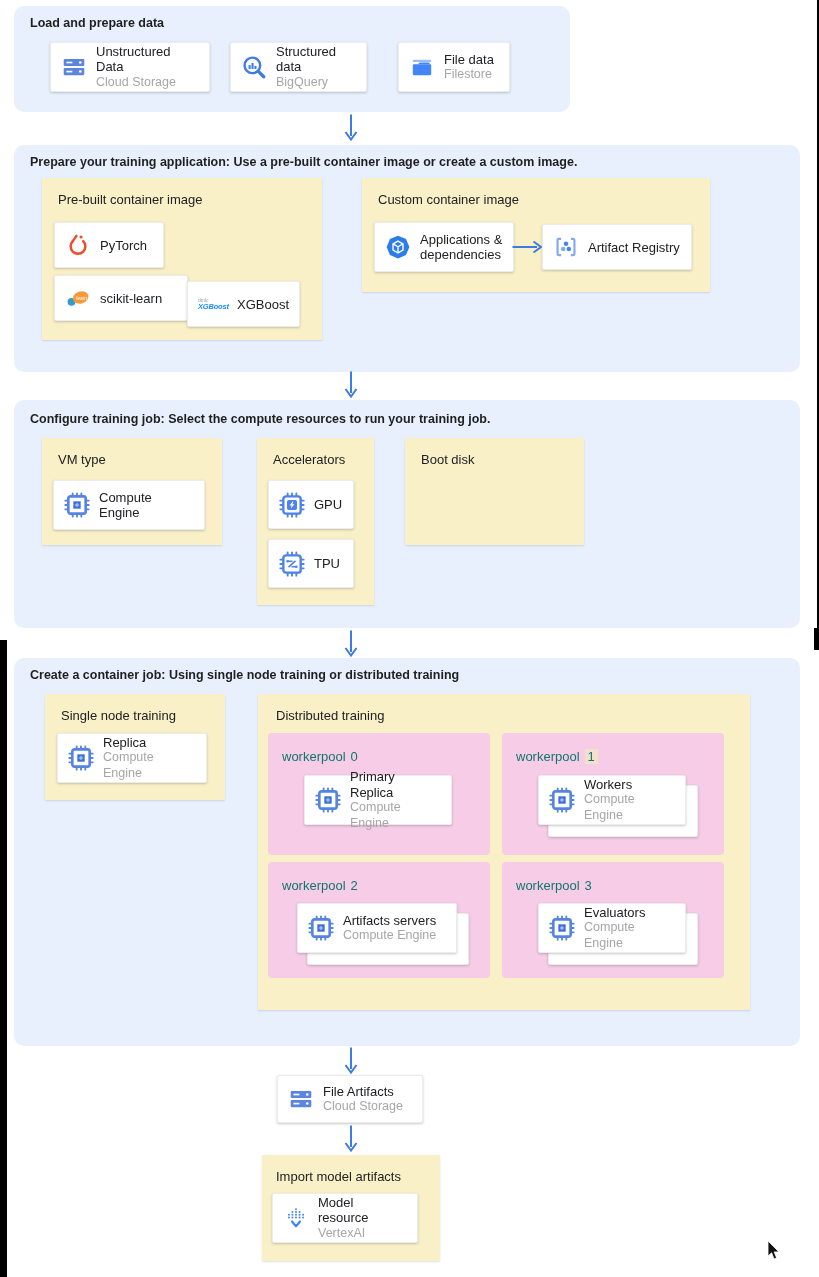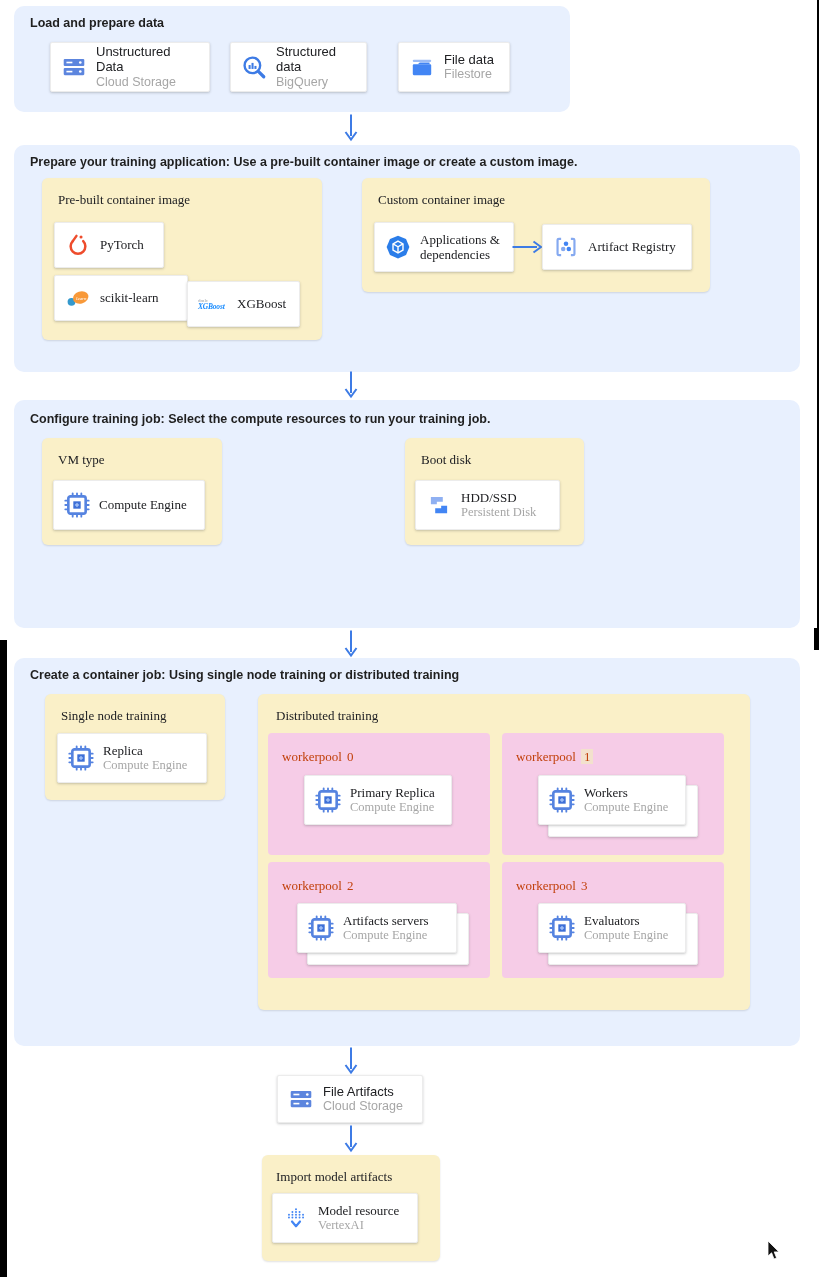--- a/index.html
+++ b/index.html
@@ -1,24 +1,24 @@
 <!DOCTYPE html>
 <html><head>
 <meta charset="utf-8">
 <style>
   html,body{margin:0;padding:0;background:#fff;}
   #page{position:relative;width:819px;height:1277px;background:#ffffff;overflow:hidden;
         font-family:"Liberation Sans",sans-serif;}
   .edge{position:absolute;background:#000;}
   .section{position:absolute;background:#e8f0fe;border-radius:10px;}
   .sec-title{position:absolute;font-size:12.5px;font-weight:700;color:#1f1f1f;white-space:nowrap;}
-  .ybox{position:absolute;background:#faf0c8;border-radius:6px;box-shadow:0 1px 2px rgba(0,0,0,.12);font-family:Liberation Serif, serif;}
+  .ybox{position:absolute;background:#faf0c8;border-radius:1px;box-shadow:0 1px 2px rgba(0,0,0,.12);}
   .ybox-title{position:absolute;left:16px;top:14px;font-size:13px;color:#202124;white-space:nowrap;}
   .pool{position:absolute;width:222px;background:#f6cce7;border-radius:4px;}
-  .pool-label{position:absolute;left:14px;top:16px;font-size:13px;color:#c2410c;white-space:nowrap;}
+  .pool-label{position:absolute;left:14px;top:16px;font-size:13px;color:#0f766e;white-space:nowrap;}
   .wp-num{margin-left:5px;}
   .wp-num.hl{background:#f3e1cd;padding:0 3px;}
   .card{position:absolute;background:#fff;border:1px solid #ececec;border-radius:2px;
         box-shadow:0 1px 2.5px rgba(60,64,67,.28);display:flex;align-items:center;
         padding:0 10px;gap:9px;box-sizing:border-box;}
   .stack-behind{position:absolute;height:50px;background:#fff;border:1px solid #ececec;
         border-radius:2px;box-shadow:0 1px 2.5px rgba(60,64,67,.28);}
   .ic{width:26px;height:26px;flex:0 0 auto;}
   .tx{display:flex;flex-direction:column;line-height:15.5px;}
   .lb{font-size:13px;color:#202124;}
@@ -242,32 +242,38 @@
     <div class="ybox" style="left:28px;top:38px;width:180px;height:107px">
       <div class="ybox-title">VM type</div>
       <div class="card" style="left:11px;top:42px;width:152px;height:50px">
         <svg class="ic">
             <use href="#sym-chip"></use>
           </svg>
         <span class="lb">Compute Engine</span>
       </div>
     </div>
 
+    <div class="ybox" style="left:243px;top:38px;width:117px;height:167px">
+      <div class="ybox-title">Accelerators</div>
+      <div class="card" style="left:11px;top:42px;width:86px;height:49px">
+        <svg class="ic">
+            <use href="#sym-gpu"></use>
+          </svg>
+        <span class="lb">GPU</span>
+      </div>
+      <div class="card" style="left:11px;top:101px;width:86px;height:49px">
+        <svg class="ic">
+            <use href="#sym-tpu"></use>
+          </svg>
+        <span class="lb">TPU</span>
+      </div>
+    </div>
 
     <div class="ybox" style="left:391px;top:38px;width:179px;height:107px">
       <div class="ybox-title">Boot disk</div>
-      <div class="card" style="left:10px;top:42px;width:145px;height:50px">
-        <svg class="ic">
-            <use href="#sym-disk"></use>
-          </svg>
-        <div class="tx">
-          <span class="lb">HDD/SSD</span>
-          <span class="sb">Persistent Disk</span>
-        </div>
-      </div>
     </div>
   </div>
 
   <svg class="arrow-v" style="left:342px;top:630px">
       <use href="#sym-arrow-v"></use>
     </svg>
 
   <div class="section" style="left:14px;top:658px;width:786px;height:388px">
     <div class="sec-title" style="left:16px;top:10px">Create a container job: Using single node training or distributed training</div>
 

